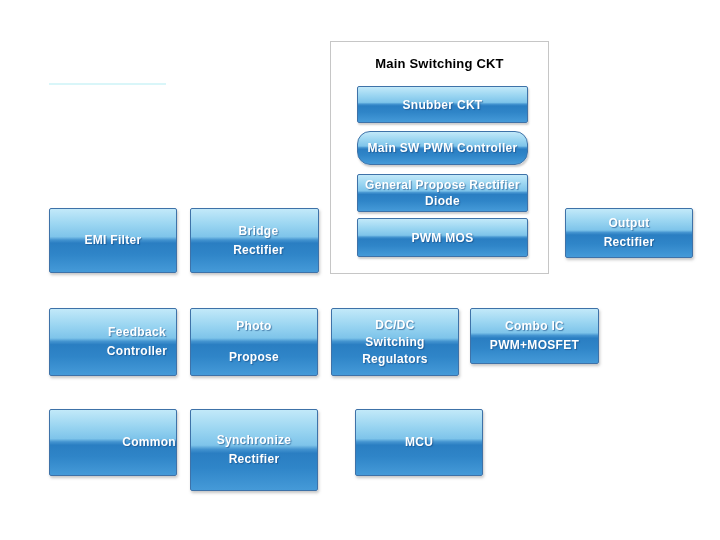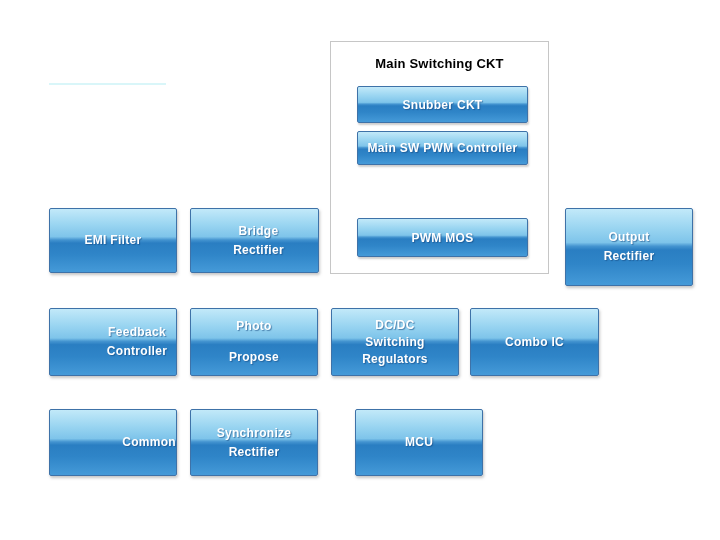--- a/index.html
+++ b/index.html
@@ -71,69 +71,74 @@
 
   <div class="faint-line" style="left:49px; top:83px; width:117px;"></div>
 
   <div class="group-box">
     <div class="group-title">Main Switching CKT</div>
 
     <div class="block" style="top:44px; height:37px;">
       <span class="line">Snubber CKT</span>
     </div>
 
-    <div class="block" style="top:89px; height:34px;">
+    <div class="block" style="top:89px; height:34px;border-radius:13px;">
       <span class="line">Main SW PWM Controller</span>
     </div>
 
+    <div class="block" style="top:132px; height:38px;">
+      <span class="line">General Propose Rectifier</span>
+      <span class="line">Diode</span>
+    </div>
 
     <div class="block" style="top:176px; height:39px;">
       <span class="line">PWM MOS</span>
     </div>
   </div>
 
   <div class="block" style="left:49px; top:208px; width:128px; height:65px;">
     <span class="line">EMI Filter</span>
   </div>
 
   <div class="block" style="left:190px; top:208px; width:129px; height:65px;padding-left:8px;">
     <span class="line">Bridge</span>
     <span class="line">Rectifier</span>
   </div>
 
-  <div class="block" style="left:565px; top:208px; width:128px; height:78px;">
+  <div class="block" style="left:565px; top:208px; width:128px; height:50px;">
     <span class="line">Output</span>
     <span class="line">Rectifier</span>
   </div>
 
   <div class="block" style="left:49px; top:308px; width:128px; height:68px;padding-left:48px;">
     <span class="line">Feedback</span>
     <span class="line">Controller</span>
   </div>
 
   <div class="block" style="left:190px; top:308px; width:128px; height:68px;gap:12px;">
     <span class="line">Photo</span>
     <span class="line">Propose</span>
   </div>
 
   <div class="block three-line" style="left:331px; top:308px; width:128px; height:68px;">
     <span class="line">DC/DC</span>
     <span class="line">Switching</span>
     <span class="line">Regulators</span>
   </div>
 
-  <div class="block" style="left:470px; top:308px; width:129px; height:68px;">
+  <div class="block" style="left:470px; top:308px; width:129px; height:56px;">
     <span class="line">Combo IC</span>
+    <span class="line">PWM+MOSFET</span>
   </div>
 
   <div class="block" style="left:49px; top:409px; width:128px; height:67px;align-items:flex-end;">
     <span class="line">Common</span>
   </div>
 
-  <div class="block" style="left:190px; top:409px; width:128px; height:67px;align-items:center;">
+  <div class="block" style="left:190px; top:409px; width:128px; height:82px;align-items:center;">
     <span class="line">Synchronize</span>
     <span class="line">Rectifier</span>
   </div>
 
   <div class="block" style="left:331px; top:409px; width:128px; height:67px;margin-left:24px;">
     <span class="line">MCU</span>
   </div>
 
 </div>
 

